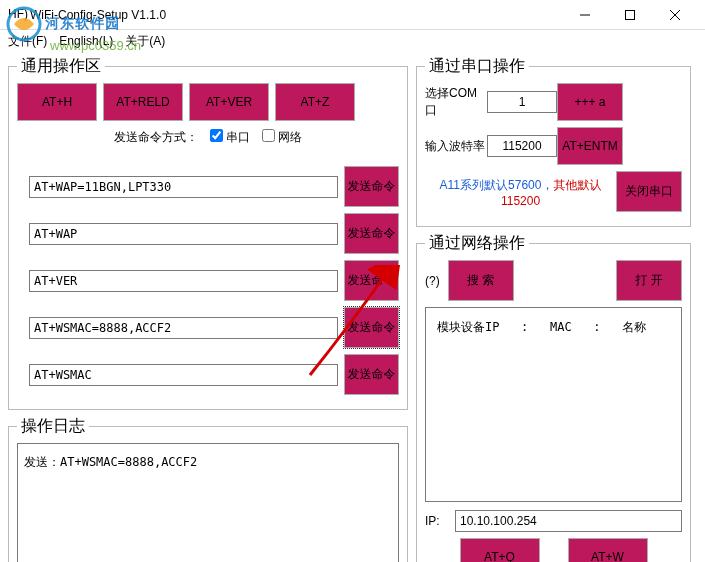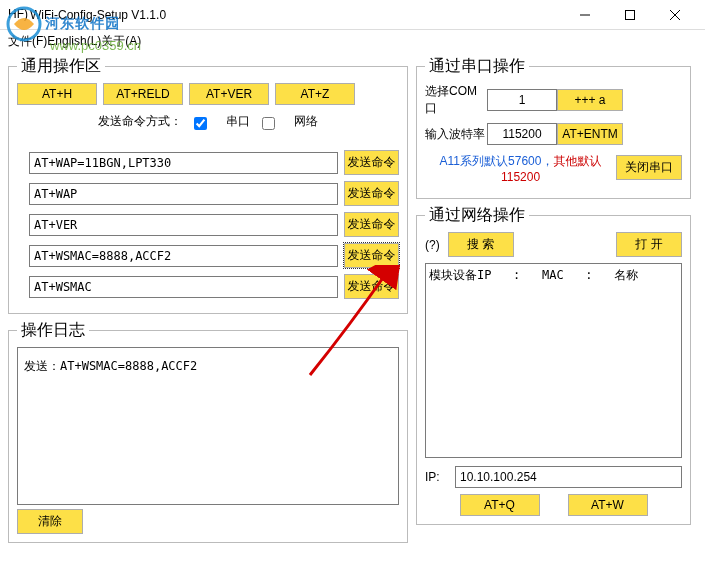--- a/index.html
+++ b/index.html
@@ -3,49 +3,49 @@
 <meta charset="utf-8">
 <style>
 * { box-sizing: border-box; margin: 0; padding: 0; }
 body { font-family: "Microsoft YaHei", SimSun, Arial, sans-serif; font-size: 12px; background: #fff; width: 705px; height: 562px; overflow: hidden; position: relative; }
 .titlebar { height: 30px; background: #fff; border-bottom: 1px solid #ddd; display: flex; align-items: center; padding: 0 8px; }
 .titlebar .icon { width: 16px; height: 16px; margin-right: 6px; font-size: 12px; }
 .titlebar .title { flex: 1; font-size: 12px; }
 .titlebar .winbtns { display: flex; gap: 0; }
 .titlebar .winbtn { width: 45px; height: 28px; display: flex; align-items: center; justify-content: center; cursor: pointer; }
 .titlebar .winbtn svg { width: 10px; height: 10px; }
-.menubar { height: 22px; display: flex; align-items: center; padding: 0 8px; gap: 0; font-size: 12px; }
+.menubar { height: 22px; display: flex; align-items: center; padding: 0 8px; gap: 12px; font-size: 12px; }
 .menubar span { cursor: pointer; }
 .watermark { position: absolute; top: 6px; left: 6px; pointer-events: none; opacity: 0.85; }
 .watermark .logo { display: inline-block; vertical-align: middle; }
 .watermark .txt1 { color: #0b71c6; font-size: 14px; font-weight: bold; letter-spacing: 1px; vertical-align: middle; }
 .watermark .txt2 { color: #6aae3a; font-size: 13px; display: block; margin-left: 44px; margin-top: -4px; }
 .content { display: flex; padding: 4px 8px 8px 8px; gap: 8px; }
 .left { width: 400px; }
 .right { width: 275px; }
 fieldset { border: 1px solid #bbb; padding: 6px 8px 8px 8px; margin-bottom: 6px; position: relative; }
 legend { font-size: 16px; padding: 0 4px; }
 .btnrow { display: flex; gap: 6px; margin-bottom: 8px; }
-.btn { background: #fde047; border: 1px solid #adadad; padding: 3px 0; font-size: 12px; text-align: center; cursor: pointer; font-family: inherit; }
+.btn { background: #be185d; border: 1px solid #adadad; padding: 11px 0; font-size: 12px; text-align: center; cursor: pointer; font-family: inherit; }
 .btn.w80 { width: 80px; }
 .btn.w66 { width: 66px; }
 .btn.w55 { width: 55px; }
 .sendway { display: flex; align-items: center; justify-content: center; gap: 12px; margin-bottom: 6px; }
-.sendway label { display: flex; align-items: flex-end; gap: 19px; }
+.sendway label { display: flex; align-items: flex-start; gap: 3px; }
 .cmdrow { display: flex; gap: 6px; margin-bottom: 6px; align-items: center; margin-left: 12px; }
 .cmdrow input[type=text] { flex: 1; border: 1px solid #7a7a7a; padding: 3px 4px; font-size: 12px; font-family: SimSun, monospace; height: 22px; }
 .log { width: 100%; height: 158px; border: 1px solid #7a7a7a; padding: 10px 6px; font-size: 12px; font-family: SimSun, monospace; resize: none; overflow: auto; white-space: pre-wrap; margin-bottom: 4px; }
 .clearrow { display: flex; justify-content: flex-start; }
 .serialrow { display: flex; align-items: center; margin-bottom: 6px; }
 .serialrow .lbl { width: 62px; }
 .serialrow input[type=text] { width: 70px; border: 1px solid #7a7a7a; padding: 3px 4px; text-align: center; font-size: 12px; height: 22px; }
 .serialnote { color: #1b5fd6; text-align: center; font-size: 12px; margin-top: 2px; }
 .serialnote .red { color: #c00; }
 .netops .row { display: flex; gap: 8px; align-items: center; margin-bottom: 6px; }
-.devlist { width: 100%; height: 195px; border: 1px solid #7a7a7a; font-size: 12px; font-family: SimSun, monospace; padding: 3px; overflow: auto; white-space: pre; margin-bottom: 8px; }
+.devlist { width: 100%; height: 195px; border: 1px solid #7a7a7a; font-size: 12px; font-family: SimSun, monospace; padding: 11px; overflow: auto; white-space: pre; margin-bottom: 8px; }
 .iprow { display: flex; align-items: center; gap: 6px; margin-bottom: 6px; }
 .iprow .lbl { width: 24px; }
 .iprow input { flex: 1; border: 1px solid #7a7a7a; padding: 3px 4px; font-size: 12px; height: 22px; }
 .botrow { display: flex; gap: 28px; justify-content: center; }
 input[type=checkbox] { width: 13px; height: 13px; }
 .arrow { position: absolute; top: 265px; left: 290px; pointer-events: none; z-index: 5; }
 </style>
 </head>
 <body>
 

